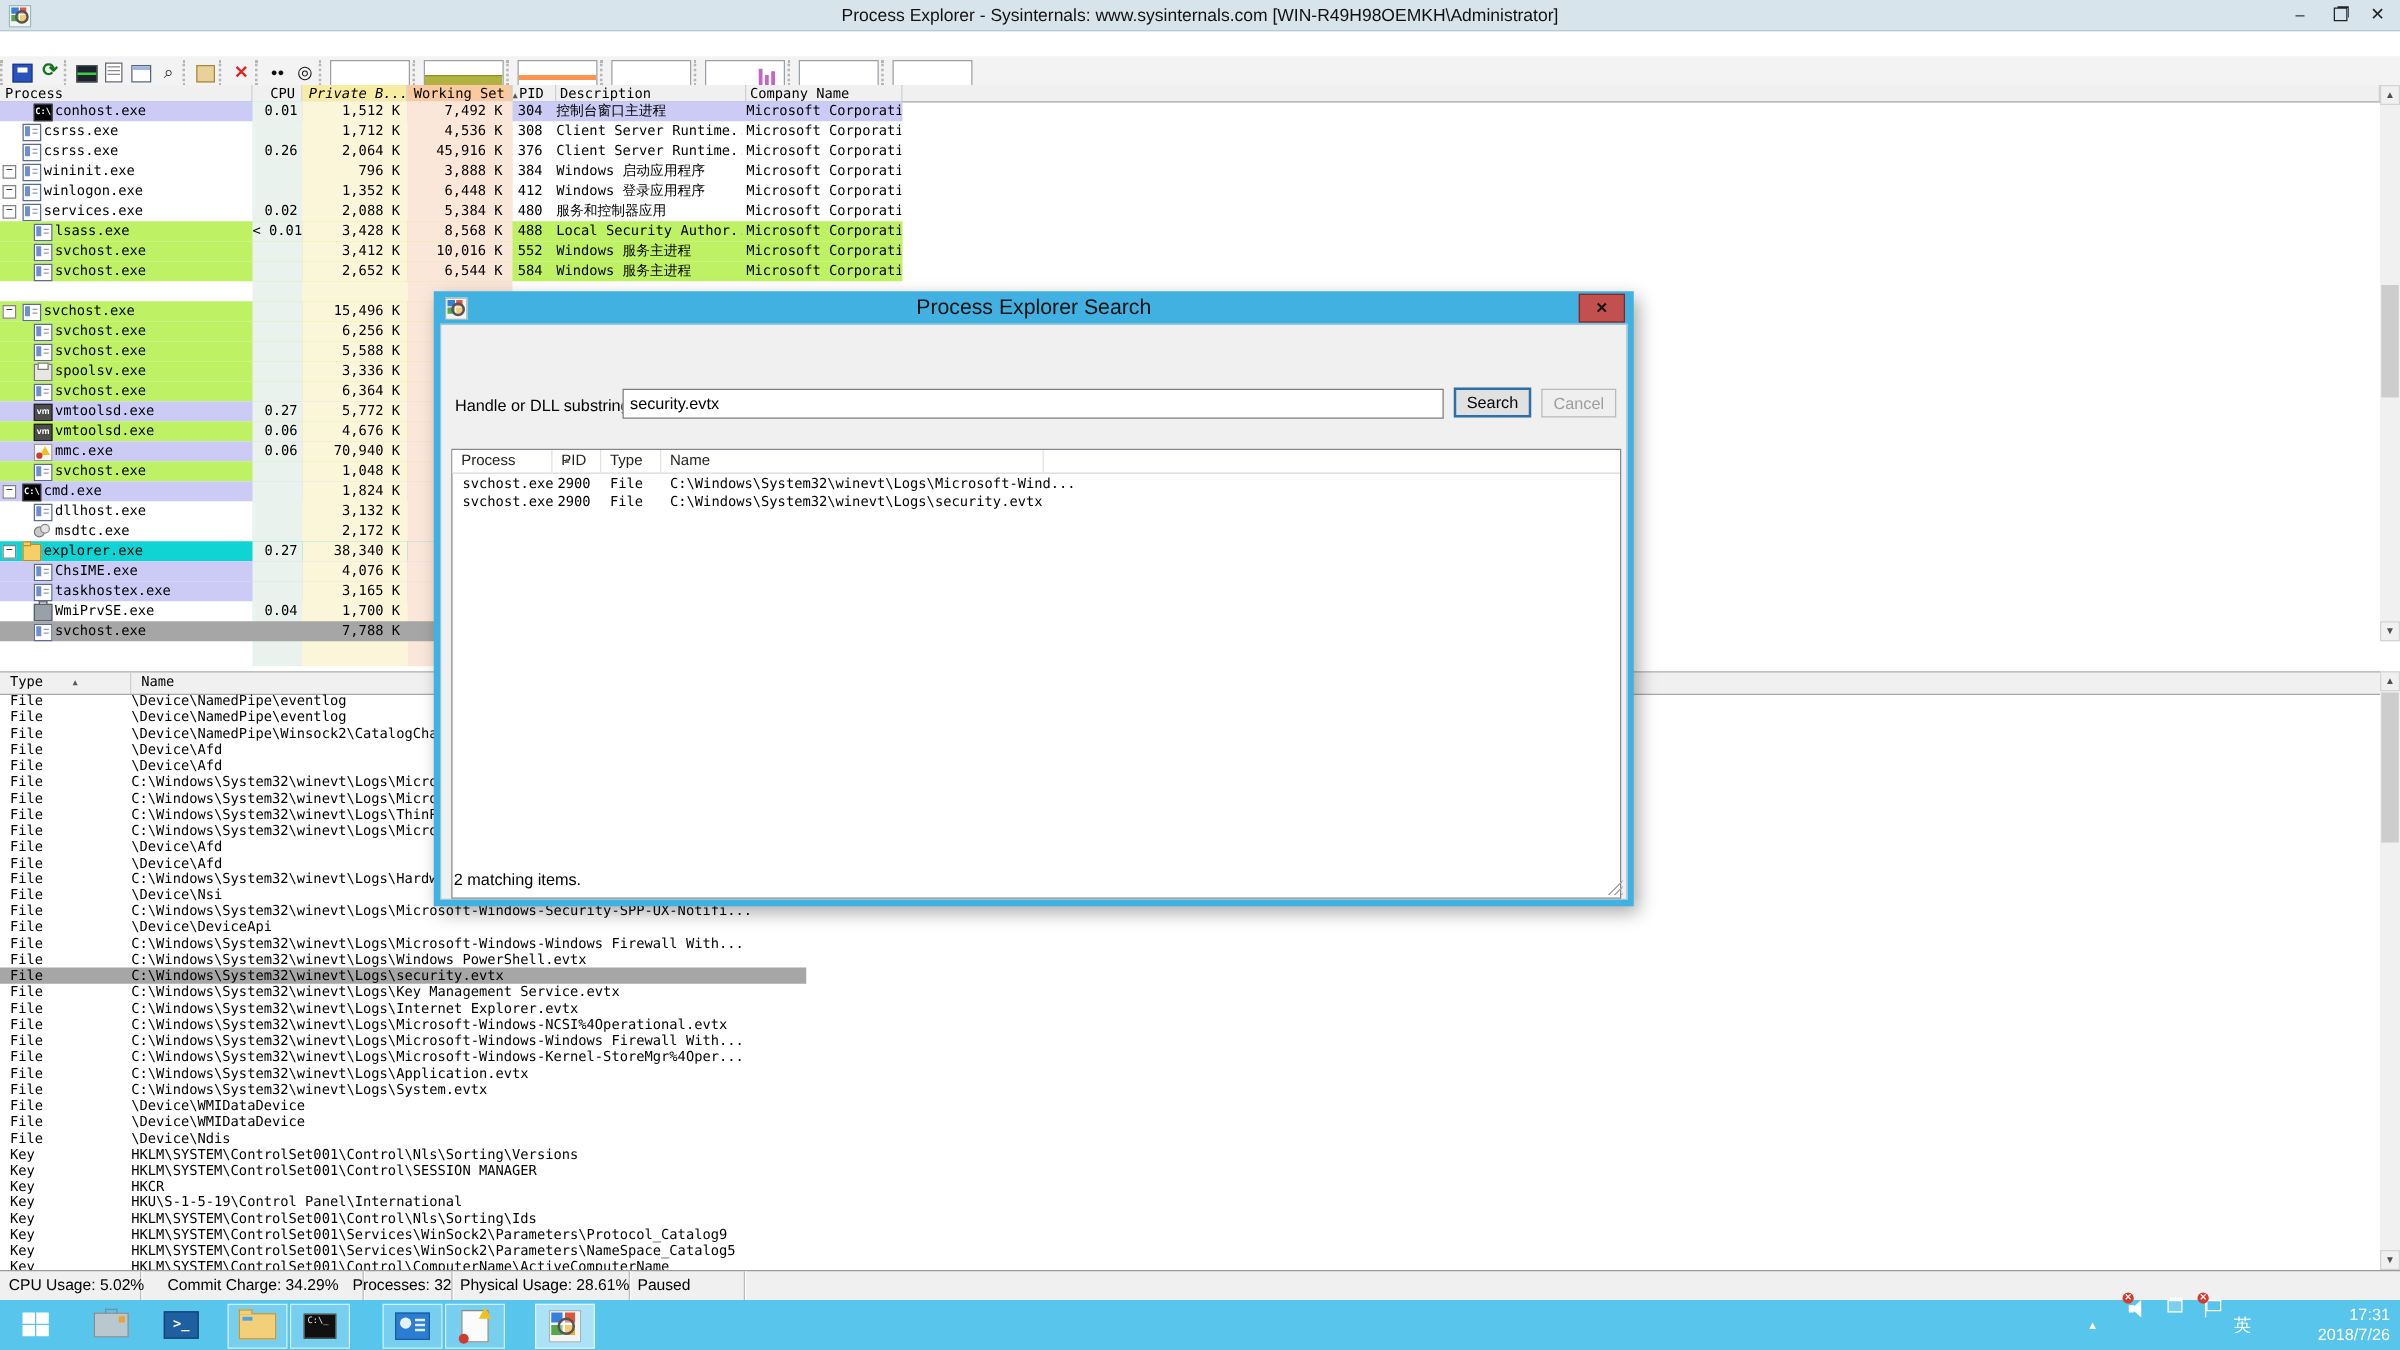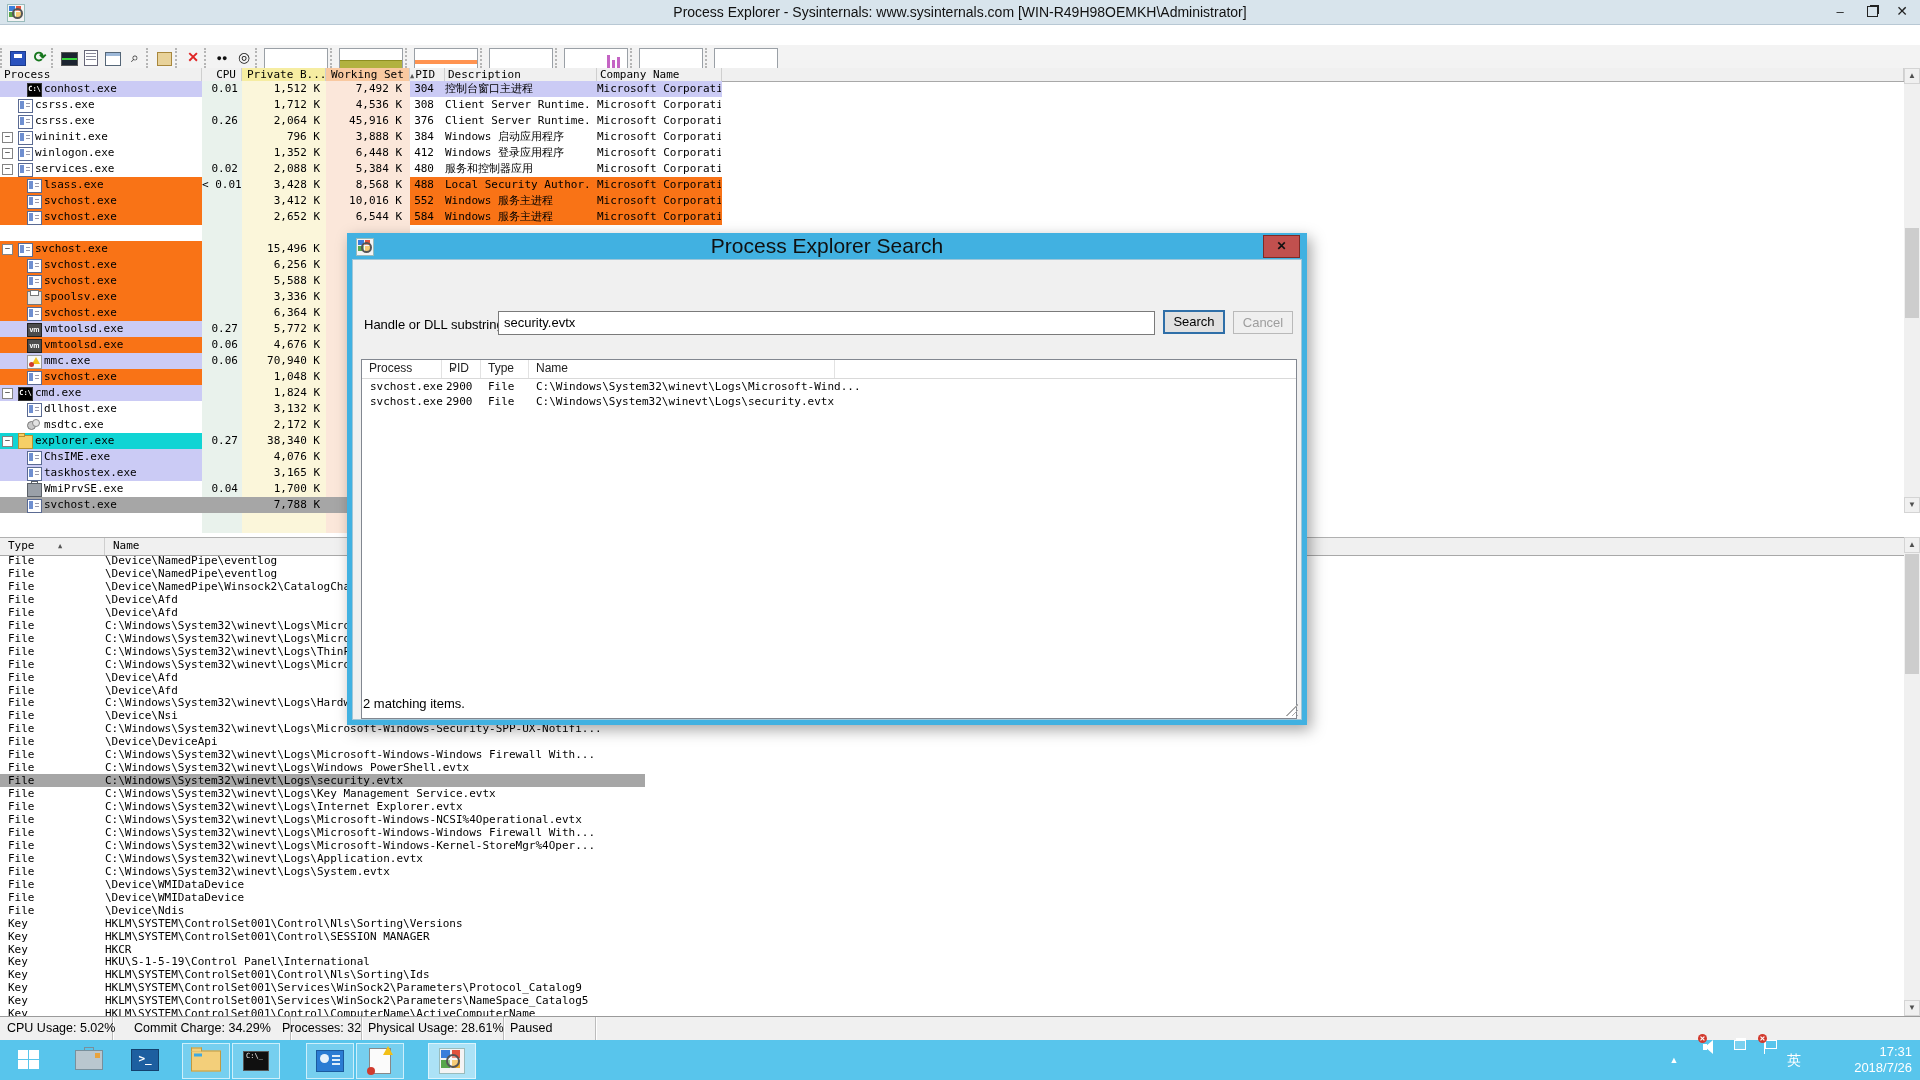--- a/index.html
+++ b/index.html
@@ -45,21 +45,21 @@
   .g-orange i{position:absolute;left:0;right:0;bottom:5px;height:4px;background:#ff9350;}
   .g-spikes i{position:absolute;bottom:0;width:3px;background:#c464c4;}
   .g-spikes i.s1{left:42px;height:14px;} .g-spikes i.s2{left:47px;height:9px;} .g-spikes i.s3{left:52px;height:12px;}
   
   .mono{font-family:"DejaVu Sans Mono",monospace;}
   #prochdr{position:absolute;left:0;top:68px;width:1904px;height:13px;background:#f0f0f0;border-bottom:1px solid #a8a8a8;font-size:11px;line-height:13px;}
   .phcell{position:absolute;top:0;height:13px;border-right:1px solid #cfcfcf;white-space:nowrap;overflow:hidden;}
   .tintcol{position:absolute;top:81px;height:452px;}
   #procrows{position:absolute;left:0;top:81px;width:1904px;height:432px;font-size:11px;}
   .prow{position:absolute;left:0;width:722px;height:16px;line-height:16px;white-space:nowrap;}
-  .bg-pink{background:#f97316;} .bg-lavender{background:#cbcbf5;} .bg-cyan{background:#10d4d4;} .bg-selected{background:#a6a6a6;}
+  .bg-pink{background:#bef264;} .bg-lavender{background:#cbcbf5;} .bg-cyan{background:#10d4d4;} .bg-selected{background:#a6a6a6;}
   .cell{position:absolute;top:0;height:16px;line-height:16px;text-align:right;}
   .c-cpu{left:202px;width:36px;background:#e9f2ec;padding-right:4px;}
   .c-priv{left:242px;width:78px;background:#fbf6da;padding-right:6px;}
   .c-ws{left:326px;width:76px;background:#fbe7da;padding-right:8px;}
   .c-pid{left:404px;width:30px;background:transparent;}
   .c-desc{left:445px;width:148px;text-align:left;overflow:hidden;}
   .c-co{left:597px;width:124px;text-align:left;overflow:hidden;}
   .bg-selected .cell{background:transparent;}
   .expbox{position:absolute;left:2px;top:3px;width:9px;height:9px;background:#fff;border:1px solid #848484;line-height:7px;text-align:center;font-size:9px;color:#333;}
   .pic{position:absolute;top:2px;width:13px;height:12px;}
@@ -144,21 +144,21 @@
   .neti em{position:absolute;left:3px;bottom:0;width:10px;height:2px;background:#fff;}
   .flagi{position:relative;width:14px;height:15px;margin-top:12px;}
   .flagi i{position:absolute;left:2px;top:0;width:10px;height:7px;border:1px solid #fff;}
   .flagi em{position:absolute;left:1px;top:0;width:1px;height:14px;background:#fff;}
   #tr-ime{right:112px;width:28px;font-size:14px;}
   #tr-clock{right:8px;width:96px;text-align:right;font-size:13px;line-height:16px;padding-top:4px;}
   
   #dialog{position:absolute;left:347px;top:233px;width:960px;height:492px;background:#41b1e1;box-shadow:4px 5px 14px rgba(0,0,0,.35);}
   #dlg-title{position:absolute;left:0;top:0;width:100%;height:26px;}
   #dlg-icon{position:absolute;left:9px;top:5px;width:16px;height:16px;}
-  #dlg-caption{position:absolute;left:0;top:0;width:100%;height:26px;line-height:26px;text-align:center;font-size:21px;color:#101010;}
+  #dlg-caption{position:absolute;left:0;top:0;width:100%;height:26px;line-height:26px;text-align:center;font-size:17px;color:#101010;}
   #dlg-close{position:absolute;right:7px;top:2px;width:35px;height:21px;background:#c1504e;border:1px solid #7e2a26;color:#111;font-weight:bold;font-size:12px;text-align:center;line-height:20px;}
   #dlg-body{position:absolute;left:5px;right:5px;top:26px;bottom:5px;background:#f0f0f0;border:1px solid #9fc6d8;}
   #dlg-label{position:absolute;left:11px;top:57px;font-size:13px;color:#000;}
   #dlg-input{position:absolute;left:145px;top:51px;width:650px;height:22px;background:#fff;border:1px solid #7a7a7a;font-size:13px;line-height:22px;padding-left:5px;box-sizing:content-box;}
   #dlg-search{position:absolute;left:810px;top:50px;width:62px;height:24px;background:#e1e1e1;border:2px solid #2f6fa8;font-size:13px;text-align:center;line-height:20px;box-sizing:border-box;}
   #dlg-cancel{position:absolute;left:880px;top:51px;width:60px;height:23px;background:#efefef;border:1px solid #b9b9b9;font-size:13px;color:#9d9d9d;text-align:center;line-height:21px;box-sizing:border-box;}
   #dlg-list{position:absolute;left:8px;top:99px;width:934px;height:358px;background:#fff;border:1px solid #828790;}
   #dlg-lhdr{position:absolute;left:0;top:0;width:100%;height:18px;background:#fff;border-bottom:1px solid #d9d9d9;font-size:12px;line-height:17px;color:#222;}
   .dlh{position:absolute;top:0;height:18px;border-right:1px solid #e2e2e2;padding-left:7px;box-sizing:border-box;}
   #dlg-pid-arrow{position:absolute;left:88px;top:0px;font-size:7px;color:#666;}
@@ -196,21 +196,21 @@
           <i></i>
           <i></i>
           <i></i>
         </span></div><div class="tbtn"><span class="ic-win" style="display:block">
           <i></i>
         </span></div><div class="tbtn"><span class="ic-mag">⌕</span></div><span class="grip"></span><div class="tbtn"><span class="ic-prop" style="display:block"></span></div><span class="grip"></span><div class="tbtn"><span class="ic-kill">✕</span></div><span class="grip"></span><div class="tbtn"><span class="ic-bino">●●</span></div><div class="tbtn"><span class="ic-target">◎</span></div><span class="grip"></span><div class="graph g-empty"></div><span class="grip"></span><div class="graph g-olive"><i></i></div><span class="grip"></span><div class="graph g-orange"><i></i></div><span class="grip"></span><div class="graph g-empty"></div><span class="grip"></span><div class="graph g-spikes"><i class="s1"></i><i class="s2"></i><i class="s3"></i></div><span class="grip"></span><div class="graph g-empty"></div><span class="grip"></span><div class="graph g-empty"></div></div>
 
   <div id="prochdr" class="mono">
       <div class="phcell" style="left: 0px; width: 202px; text-align: left; padding-left: 4px; padding-right: 0px; box-sizing: border-box;"><span>Process</span></div>
       <div class="phcell" style="left: 202px; width: 40px; text-align: right; padding-left: 0px; padding-right: 5px; box-sizing: border-box;"><span>CPU</span></div>
-      <div class="phcell" style="left: 242px; width: 84px; text-align: left; padding-left: 5px; padding-right: 0px; box-sizing: border-box; background: rgb(246, 237, 162);"><span>Private B...</span></div>
+      <div class="phcell" style="left: 242px; width: 84px; text-align: left; padding-left: 5px; padding-right: 0px; box-sizing: border-box; background: rgb(246, 237, 162); font-style: italic;"><span>Private B...</span></div>
       <div class="phcell" style="left: 326px; width: 84px; text-align: left; padding-left: 5px; padding-right: 0px; box-sizing: border-box; background: rgb(249, 201, 160);"><span>Working Set</span></div>
       <div class="phcell" style="left: 410px; width: 35px; text-align: right; padding-left: 0px; padding-right: 10px; box-sizing: border-box;"><span style="font-size: 7px; color: rgb(85, 85, 85); margin-right: 1px;">▲</span><span>PID</span></div>
       <div class="phcell" style="left: 445px; width: 152px; text-align: left; padding-left: 3px; padding-right: 0px; box-sizing: border-box;"><span>Description</span></div>
       <div class="phcell" style="left: 597px; width: 125px; text-align: left; padding-left: 3px; padding-right: 0px; box-sizing: border-box;"><span>Company Name</span></div>
       <div class="phcell" style="left: 722px; width: 1182px; text-align: left; padding-left: 0px; padding-right: 0px; box-sizing: border-box;"></div>
     </div>
 
   <div class="tintcol" style="left: 202px; width: 40px; background: rgb(233, 242, 236);"></div>
     <div class="tintcol" style="left: 242px; width: 84px; background: rgb(251, 246, 218);"></div>
     <div class="tintcol" style="left: 326px; width: 84px; background: rgb(251, 231, 218);"></div>

